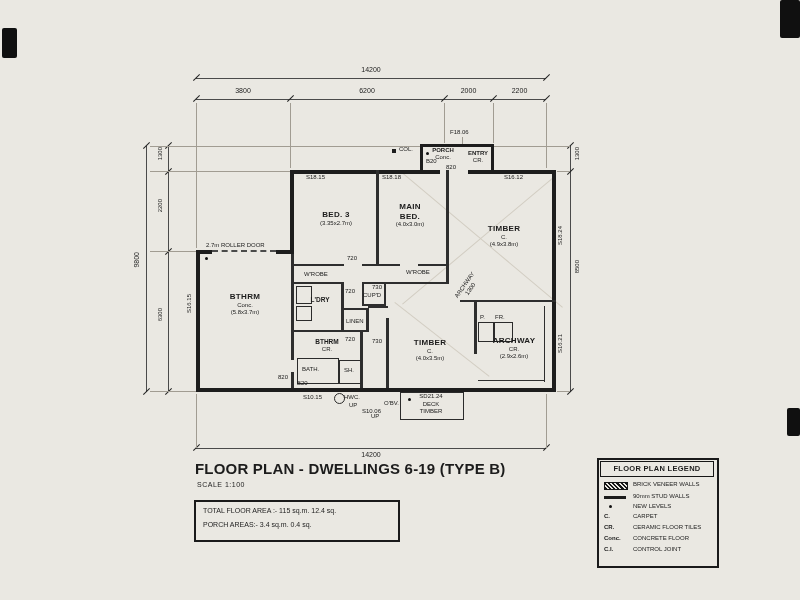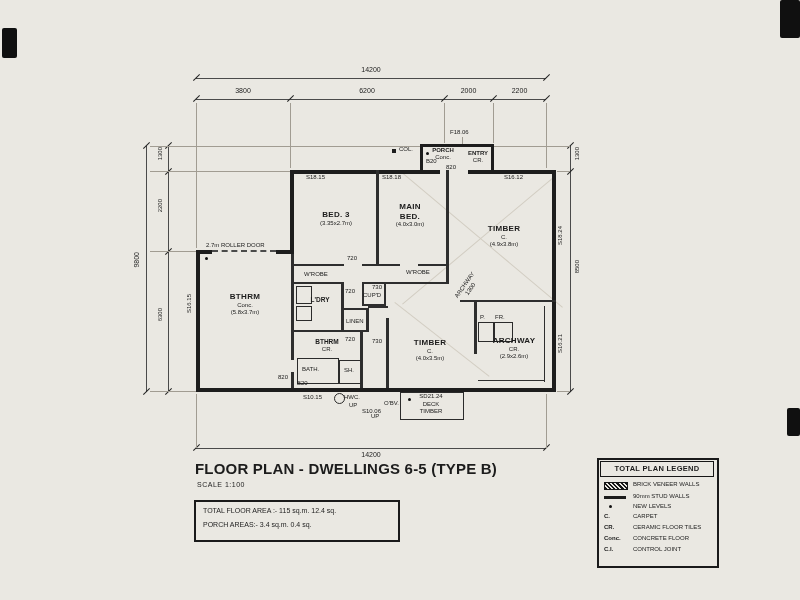--- a/index.html
+++ b/index.html
@@ -230,28 +230,28 @@
   <div class="lbl f5" style="left:297px;top:380px">B20</div>
   <div class="lbl f5" style="left:278px;top:374px">820</div>
   <div class="lbl f5" style="left:303px;top:394px">S10.15</div>
   <div class="lbl f5" style="left:362px;top:408px">S10.06</div>
   <div class="lbl f5" style="left:347px;top:255px">720</div>
   <div class="lbl f5" style="left:345px;top:288px">720</div>
   <div class="lbl f5" style="left:345px;top:336px">720</div>
   <div class="lbl f5" style="left:372px;top:284px">730</div>
   <div class="lbl f5" style="left:372px;top:338px">730</div>
 
-  <div class="title-main" style="left:195px;top:460px">FLOOR PLAN - DWELLINGS 6-5 (TYPE B)</div>
+  <div class="title-main" style="left:195px;top:460px">FLOOR PLAN - DWELLINGS 6-19 (TYPE B)</div>
   <div class="lbl f6" style="left:197px;top:481px;letter-spacing:.5px">SCALE 1:100</div>
   <div class="box" style="left:194px;top:500px;width:202px;height:38px"></div>
   <div class="lbl f6" style="left:203px;top:507px">TOTAL FLOOR AREA :- 115 sq.m. 12.4 sq.</div>
   <div class="lbl f6" style="left:203px;top:521px">PORCH AREAS:- 3.4 sq.m. 0.4 sq.</div>
 
   <div class="box" style="left:597px;top:458px;width:118px;height:106px"></div>
-  <div class="legend-head" style="left:600px;top:461px;width:112px;height:14px">TOTAL PLAN LEGEND</div>
+  <div class="legend-head" style="left:600px;top:461px;width:112px;height:14px">FLOOR PLAN LEGEND</div>
   <div class="hatch" style="left:604px;top:482px;width:22px;height:6px"></div>
   <div class="lbl f5" style="left:633px;top:481px">BRICK VENEER WALLS</div>
   <div class="wall" style="left:604px;top:496px;width:22px;height:3px"></div>
   <div class="lbl f5" style="left:633px;top:493px">90mm STUD WALLS</div>
   <div class="dot" style="left:609px;top:505px"></div>
   <div class="lbl f5" style="left:633px;top:503px">NEW LEVELS</div>
   <div class="lbl f5" style="left:604px;top:513px;font-weight:bold">C.</div>
   <div class="lbl f5" style="left:633px;top:513px">CARPET</div>
   <div class="lbl f5" style="left:604px;top:524px;font-weight:bold">CR.</div>
   <div class="lbl f5" style="left:633px;top:524px">CERAMIC FLOOR TILES</div>

